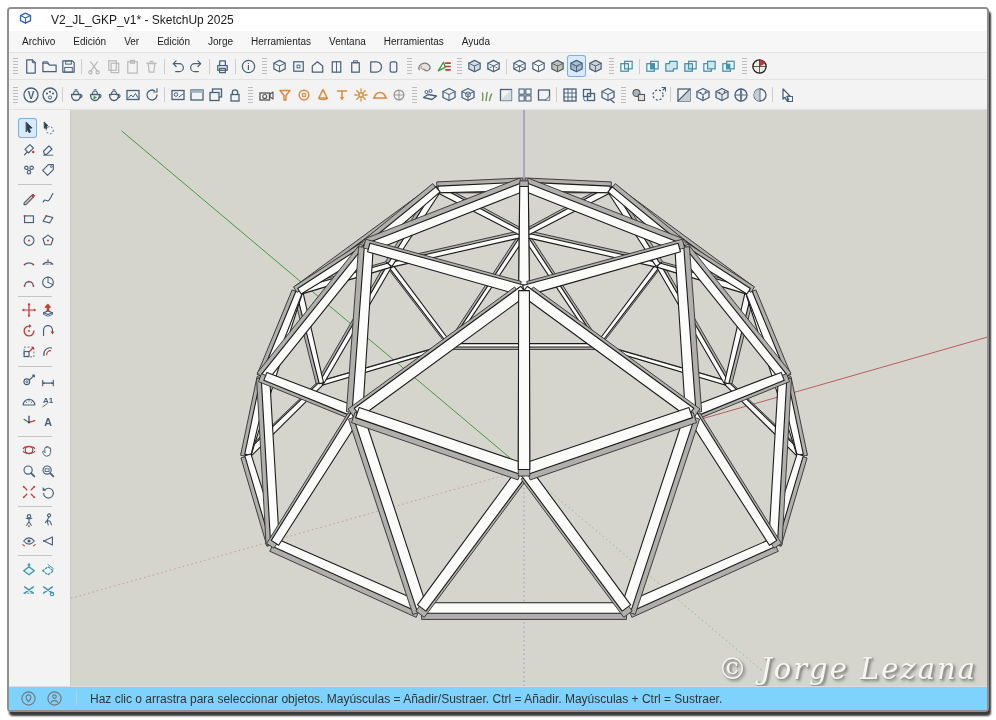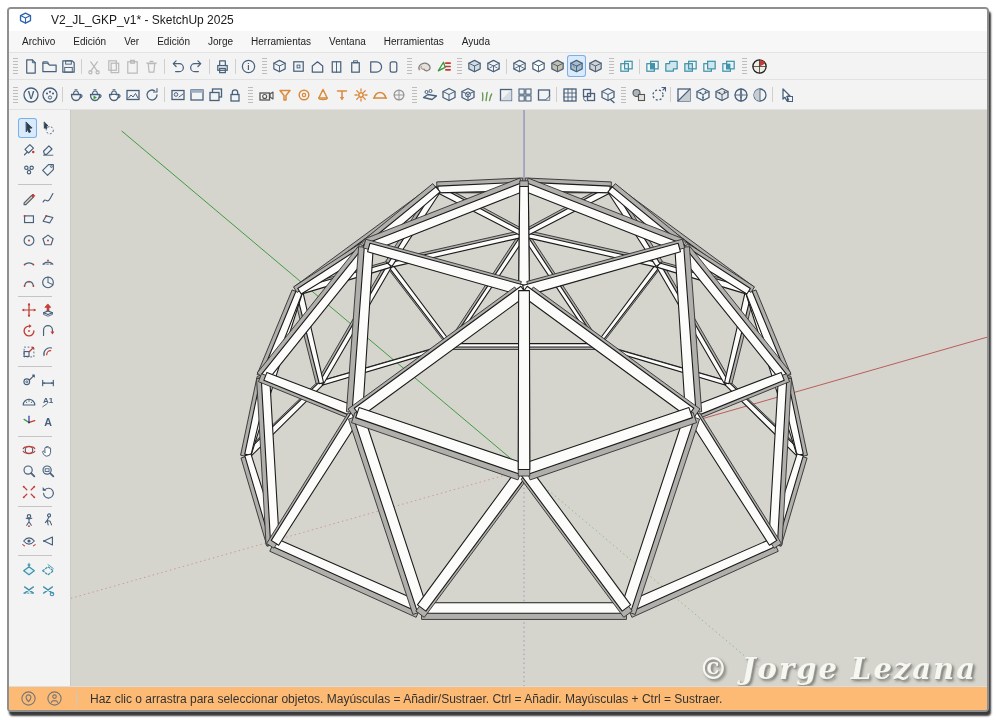--- a/index.html
+++ b/index.html
@@ -18,22 +18,22 @@
   .tbcell.sel{background:#d8eafc;box-shadow:inset 0 0 0 1px #7ab0e8}
   .tbcell.dis{opacity:.38;filter:grayscale(1)}
   .main{flex:1;display:flex;min-height:0}
   .palette{width:52px;min-width:52px;background:#f3f3f3;border-right:1px solid #c9c9c9;padding:8px 0 0 9px;display:flex;flex-wrap:wrap;align-content:flex-start}
   .pcell{width:19px;height:20px;display:flex;align-items:center;justify-content:flex-end;border-radius:3px;margin-bottom:1px}
   .pcell.sel{background:#d8eafc;box-shadow:inset 0 0 0 1px #7ab0e8}
   .psep{width:38px;height:7px;display:flex;align-items:center}
   .psep i{display:block;width:34px;height:1px;background:#c4c4c4}
   .viewport{flex:1;position:relative;background:#d5d5cd;overflow:hidden}
   #scene{position:absolute;left:0;top:0;width:100%;height:100%}
-  .watermark{position:absolute;right:10px;bottom:0px;font-family:"DejaVu Serif",serif;font-style:italic;font-weight:bold;font-size:29px;color:#f7f7f1;text-shadow:1px 1px 0 #9a9a94,2px 2px 3px #70706a;letter-spacing:2px;white-space:nowrap}
-  .statusbar{height:23px;min-height:23px;background:#fdba74;border-top:1px solid #dddddd;display:flex;align-items:center;font-size:12px;color:#333;gap:10px;padding-left:10px;white-space:nowrap;overflow:hidden}
+  .watermark{position:absolute;right:10px;bottom:0px;font-family:"DejaVu Serif",serif;font-style:italic;font-weight:normal;font-size:29px;color:#f7f7f1;text-shadow:1px 1px 0 #9a9a94,2px 2px 3px #70706a;letter-spacing:2px;white-space:nowrap}
+  .statusbar{height:23px;min-height:23px;background:#7dd3fc;border-top:1px solid #dddddd;display:flex;align-items:center;font-size:12px;color:#333;gap:10px;padding-left:10px;white-space:nowrap;overflow:hidden}
   .sbicon{display:flex;align-items:center;justify-content:center;width:18px;height:18px}
   .sbsep{width:1px;height:15px;background:#c9c9c9;margin:0 3px}
 </style>
 </head>
 <body>
 
 <div class="frame">
   <div class="titlebar">
     <span id="logo"><svg width="15" height="15" viewBox="0 0 18 18">
           <path d="M9 2.5 15 5.5v6L9 14.5 3 11.5v-6z" fill="none" stroke="#2d64ad" stroke-width="1.6" stroke-linecap="round" stroke-linejoin="round"></path>

